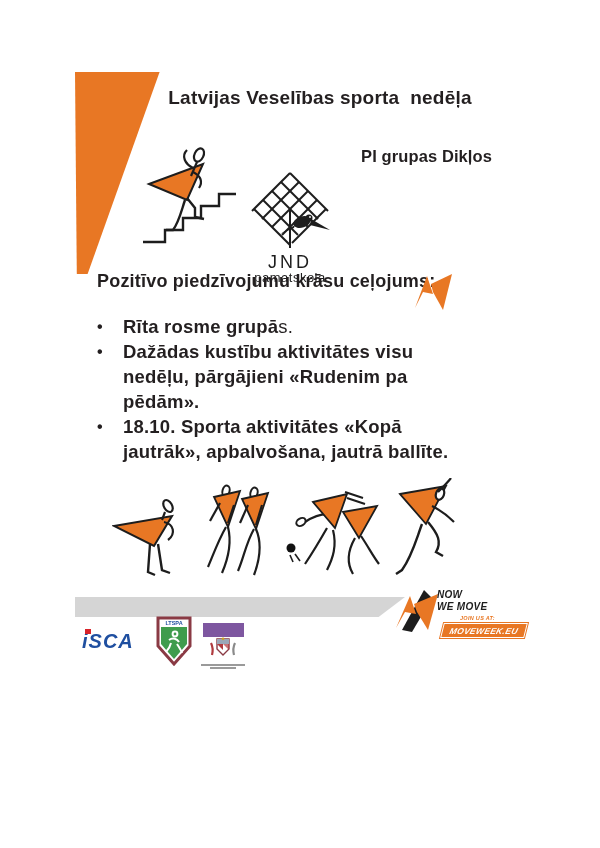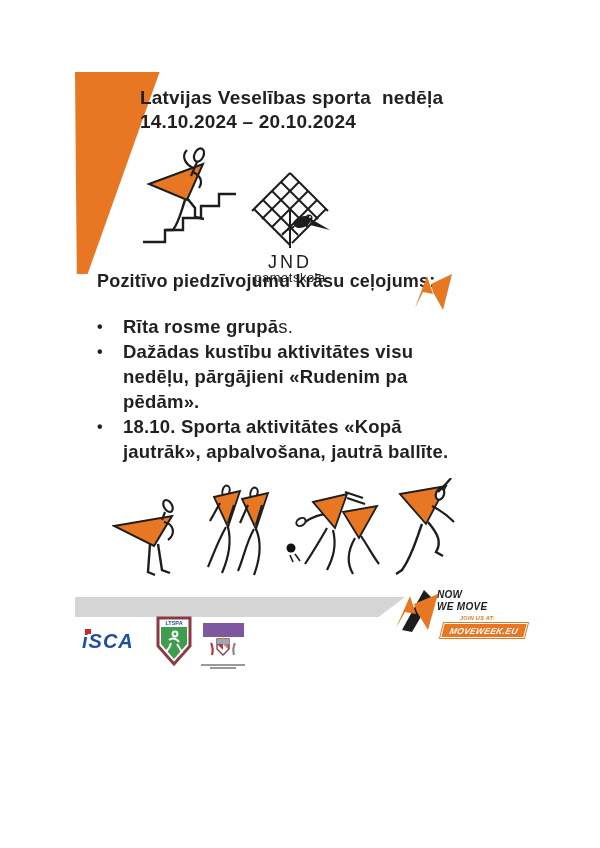--- a/index.html
+++ b/index.html
@@ -5,21 +5,21 @@
   html,body{margin:0;padding:0;background:#fff;}
   .page{position:relative;width:600px;height:848px;background:#ffffff;overflow:hidden;
         font-family:"Liberation Sans", sans-serif;color:#231F20;}
   .abs{position:absolute;}
 
   
   .orange-wedge{left:75px;top:72px;width:90px;height:202px;background:#E87724;
     clip-path:polygon(0 0,94% 0,14% 100%,2% 100%);}
 
   
-  .title-block{left:140px;top:86px;width:360px;}
+  .title-block{left:140px;top:86px;width:360px;text-align:center;}
   .title{font-size:19px;font-weight:bold;line-height:24px;white-space:pre-wrap;letter-spacing:.2px;}
   .subtitle-block{left:210px;top:143px;width:282px;text-align:right;}
   .subtitle{font-size:16.5px;font-weight:bold;line-height:26px;letter-spacing:.1px;}
 
   
   .jnd{left:240px;top:170px;width:100px;height:102px;text-align:center;}
   .jnd-name{font-size:18px;font-weight:400;letter-spacing:3px;line-height:16px;color:#1d1d1d;}
   .jnd-sub{font-size:13px;letter-spacing:.5px;color:#1d1d1d;}
 
   
@@ -55,24 +55,24 @@
 </style>
 </head>
 <body>
 
 <div class="page">
 
   <div class="abs orange-wedge"></div>
 
   <div class="abs title-block">
     <div class="title">Latvijas Veselības sporta  nedēļa</div>
-    <div class="title">14.10.2024 – 20.10.2024</div>
   </div>
 
   <div class="abs subtitle-block">
+    <div class="subtitle">PI grupas Dikļos</div>
   </div>
 
   <svg class="abs" style="left:137px;top:142px" width="102" height="106" viewBox="0 0 102 106">
     <polyline points="6,100 28,100 28,88 46,88 46,76 64,76 64,64 82,64 82,52 99,52" fill="none" stroke="#1d1d1d" stroke-width="2.4"></polyline>
     <polygon points="12,42 66,22 50,58" fill="#E87724" stroke="#1d1d1d" stroke-width="2"></polygon>
     <ellipse cx="62" cy="13" rx="4.5" ry="7" fill="#fff" stroke="#1d1d1d" stroke-width="2.2" transform="rotate(25 62 13)"></ellipse>
     <path d="M60,20 L54,34" fill="none" stroke="#1d1d1d" stroke-width="2.2"></path>
     <path d="M56,26 C48,22 44,14 50,8" fill="none" stroke="#1d1d1d" stroke-width="2.2"></path>
     <path d="M56,30 C64,34 66,40 62,46" fill="none" stroke="#1d1d1d" stroke-width="2.2"></path>
     <path d="M50,56 L58,66 L58,75 L67,77" fill="none" stroke="#1d1d1d" stroke-width="2.4"></path>

